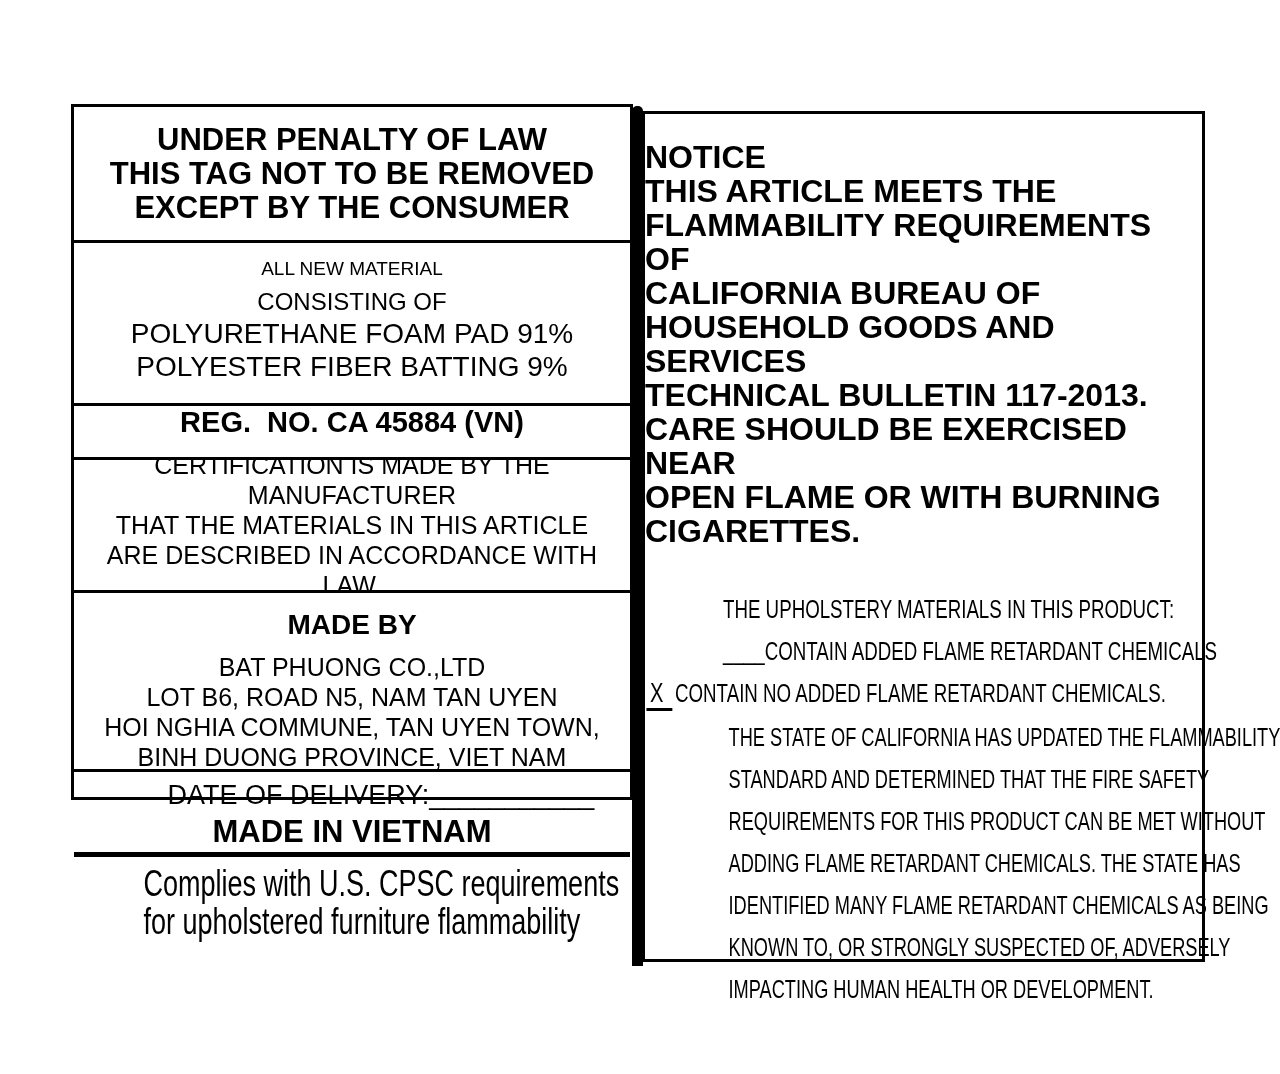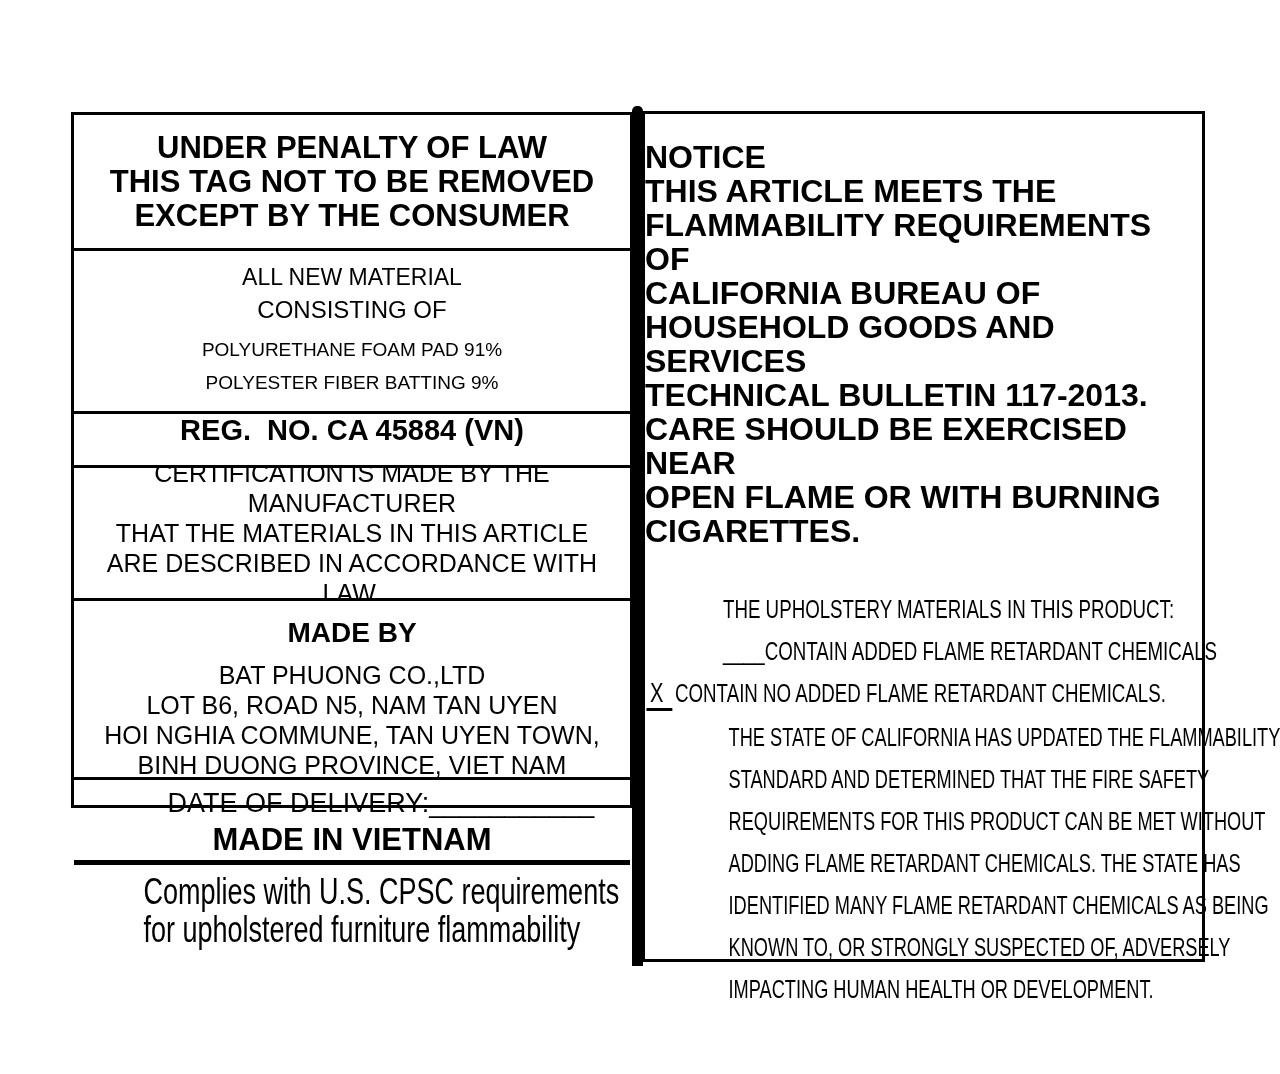--- a/index.html
+++ b/index.html
@@ -16,21 +16,21 @@
     overflow: hidden;
   }
 
   
   .panel {
     position: absolute;
     box-sizing: border-box;
     border: 3px solid #000;
     background: #fff;
   }
-  .panel-left  { left: 71px;  top: 112px; width: 562px; height: 696px; }
+  .panel-left  { left: 71px;  top: 104px; width: 562px; height: 696px; }
   .panel-right { left: 642px; top: 111px; width: 563px; height: 851px; }
   .center-divider {
     position: absolute;
     left: 632px; top: 106px;
     width: 11px; height: 860px;
     background: #000;
     border-radius: 5px 5px 0 0;
   }
 
   
@@ -41,23 +41,23 @@
   }
   .sec-border { border-bottom: 3px solid #000; }
   .sec-border-thick { border-bottom: 5px solid #000; }
 
   .sec-penalty {
     height: 136px;
     display: flex; flex-direction: column; justify-content: center;
     font-weight: bold; font-size: 31px; line-height: 34px;
   }
   .sec-material { height: 163px; padding-top: 8px; }
-  .material-title    { font-size: 23px; line-height: 36px; }
+  .material-title    { font-size: 19px; line-height: 36px; }
   .material-subtitle { font-size: 24px; line-height: 30px; }
-  .material-contents { margin-top: 8px; font-size: 19px; line-height: 33px; }
+  .material-contents { font-size: 28px; line-height: 33px; }
 
   .sec-reg {
     height: 54px;
     display: flex; align-items: flex-start; justify-content: center;
     font-weight: bold; font-size: 29px;
   }
   .sec-cert {
     height: 133px;
     display: flex; flex-direction: column; justify-content: center;
     font-size: 25px; line-height: 30px;

